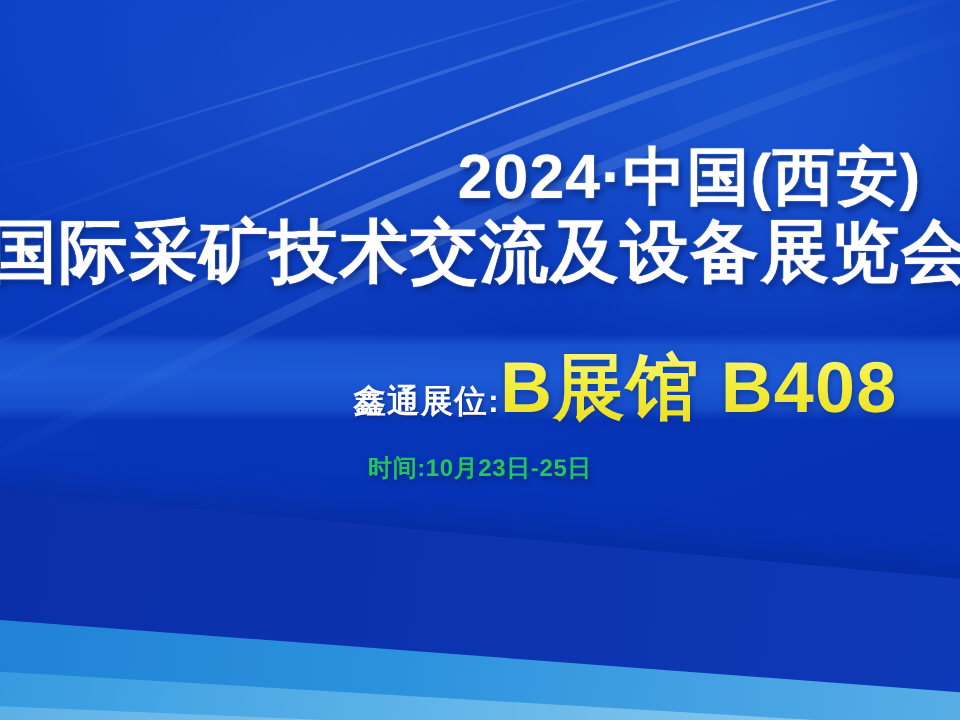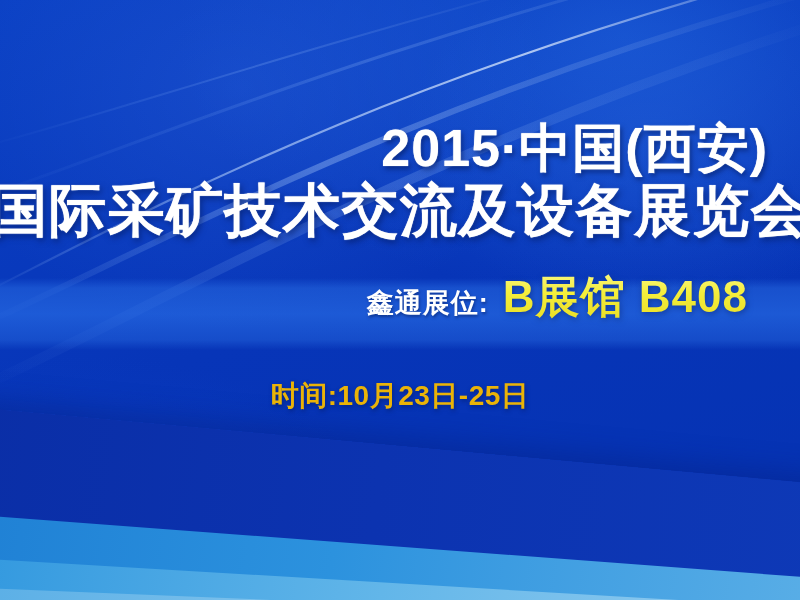--- a/index.html
+++ b/index.html
@@ -139,36 +139,35 @@
     background: linear-gradient(180deg,
         rgba(33,95,215,0.0) 0%,
         rgba(38,104,224,0.55) 14%,
         rgba(42,112,232,0.62) 50%,
         rgba(36,100,220,0.5) 86%,
         rgba(33,95,215,0.0) 100%);
   }
 
   .booth-row {
     position: absolute;
-    top: 268px;
+    top: 283px;
     right: 52px;
     display: flex;
     align-items: baseline;
-    gap: 14px;
     white-space: nowrap;
   }
   .booth-label {
     font-size: 27px;
     font-weight: bold;
     color: #ffffff;
     letter-spacing: 1px;
     text-shadow: 1px 2px 3px rgba(2,20,80,0.5);
   }
   .booth-value {
-    font-size: 44px;
+    font-size: 60px;
     font-weight: bold;
     letter-spacing: 1px;
     color: #F3ED3A;
     background: linear-gradient(180deg, #FBF98E 0%, #F4EE3C 42%, #E8DB20 100%);
     -webkit-background-clip: text;
     background-clip: text;
     -webkit-text-fill-color: transparent;
     filter: drop-shadow(1px 2px 3px rgba(10,40,120,0.6));
     text-decoration: underline;
   }
@@ -177,23 +176,23 @@
     position: absolute;
     top: 377px;
     left: 50%;
     transform: translateX(-50%);
     display: flex;
     align-items: baseline;
     gap: 22px;
     white-space: nowrap;
   }
   .meta-item {
-    font-size: 28px;
-    font-weight: bold;
-    color: #eab308;
+    font-size: 20px;
+    font-weight: bold;
+    color: #22c55e;
     letter-spacing: 0.5px;
     text-shadow: 1px 2px 4px rgba(2,20,80,0.5);
   }
 </style>
 </head>
 <body>
 
 <div id="banner">
 
   <div class="bg-base"></div>
@@ -228,21 +227,21 @@
     <div class="glow-b"></div>
   </div>
 
   <div class="ribbon ribbon-dark"></div>
   <div class="ribbon ribbon-mid"></div>
   <div class="ribbon ribbon-light"></div>
   <div class="ribbon ribbon-pale"></div>
 
   <div class="content">
 
-    <div class="title-line-1">2015·中国(西安)</div>
+    <div class="title-line-1">2024·中国(西安)</div>
 
     <div class="title-line-2">国际采矿技术交流及设备展览会</div>
 
     <div class="booth-band"></div>
 
     <div class="booth-row">
       <span class="booth-label">鑫通展位:</span>
       <span class="booth-value">B展馆 B408</span>
     </div>
 

